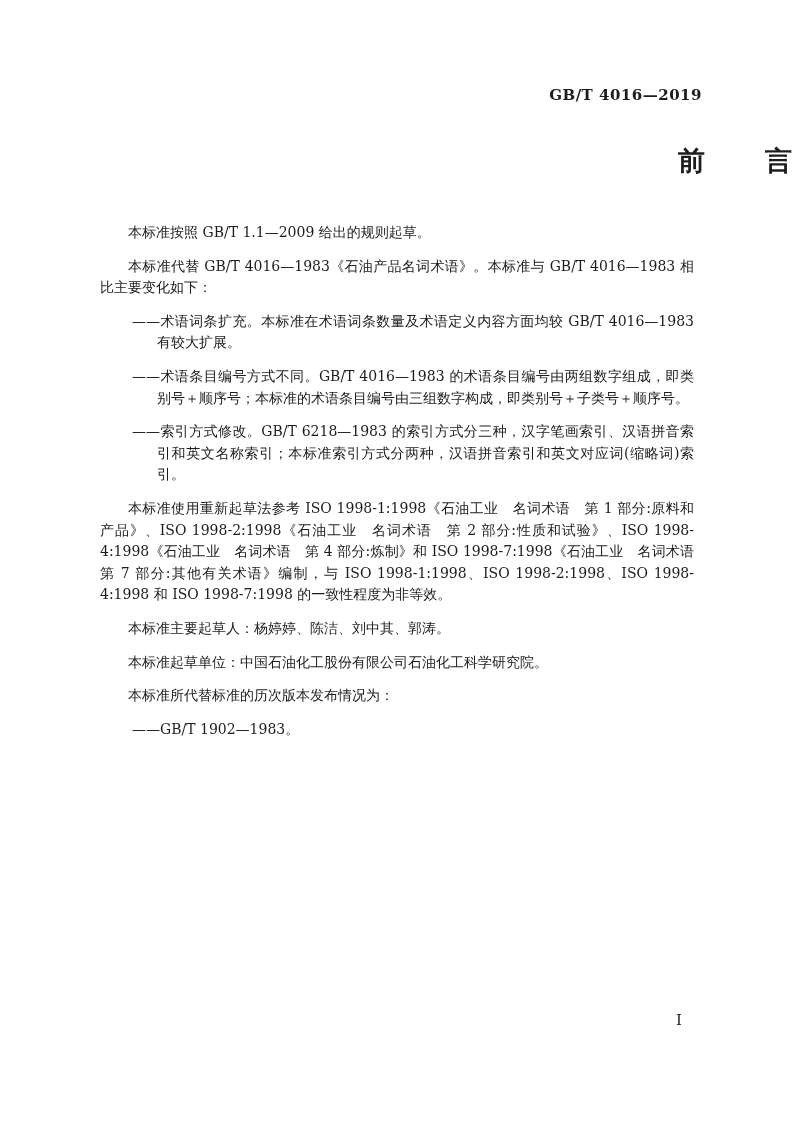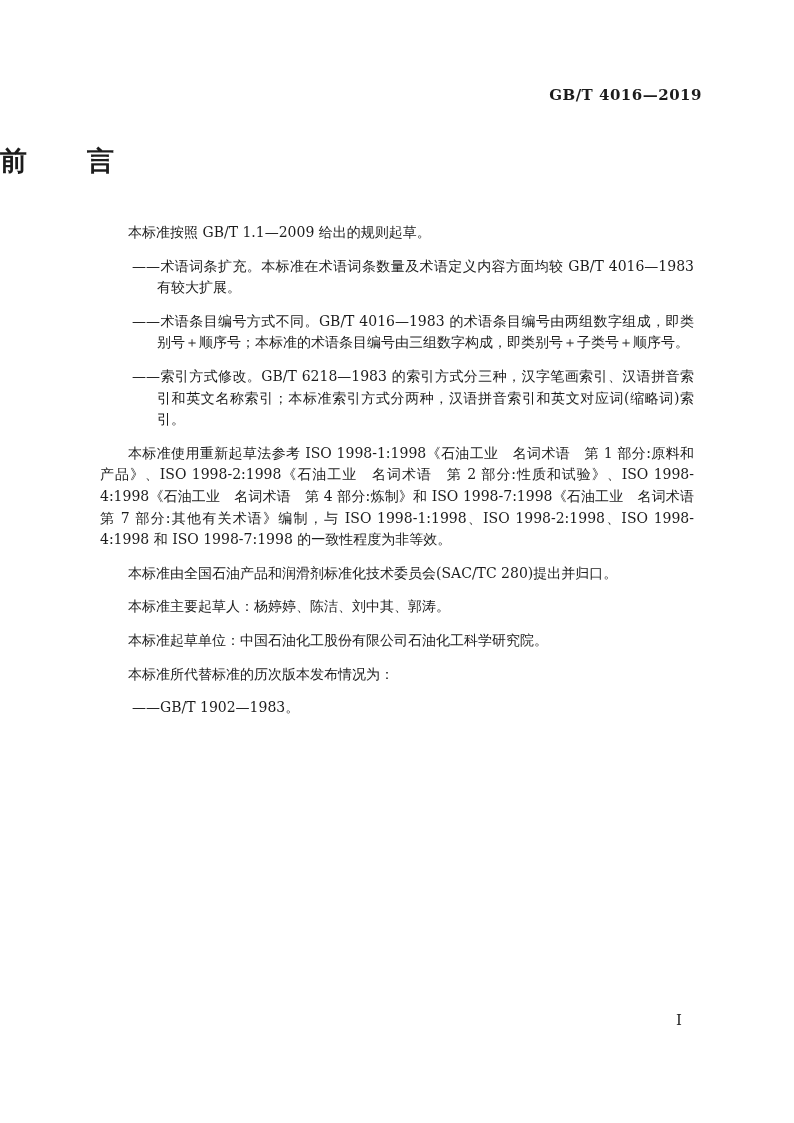--- a/index.html
+++ b/index.html
@@ -23,21 +23,21 @@
     font-size: 15px;
     font-weight: 700;
     letter-spacing: 0.5px;
     white-space: nowrap;
   }
   .doc-title {
     position: absolute;
     top: 143px;
     left: 0;
     width: 100%;
-    text-align: left;
+    text-align: right;
     font-size: 27px;
     font-weight: 700;
     letter-spacing: 2px;
   }
   .body-text {
     position: absolute;
     left: 88px;
     top: 210px;
     width: 618px;
     font-size: 14px;
@@ -66,25 +66,25 @@
 <body>
 
 <div class="page">
 
   <div class="header-code">GB/T 4016—2019</div>
 
   <div class="doc-title">前　　言</div>
 
   <div class="body-text">
     <p class="indent">本标准按照 GB/T 1.1—2009 给出的规则起草。</p>
+    <p class="indent">本标准代替 GB/T 4016—1983《石油产品名词术语》。本标准与 GB/T 4016—1983 相比主要变化如下：</p>
     <p class="dash">——术语词条扩充。本标准在术语词条数量及术语定义内容方面均较 GB/T 4016—1983 有较大扩展。</p>
     <p class="dash">——术语条目编号方式不同。GB/T 4016—1983 的术语条目编号由两组数字组成，即类别号＋顺序号；本标准的术语条目编号由三组数字构成，即类别号＋子类号＋顺序号。</p>
     <p class="dash">——索引方式修改。GB/T 6218—1983 的索引方式分三种，汉字笔画索引、汉语拼音索引和英文名称索引；本标准索引方式分两种，汉语拼音索引和英文对应词(缩略词)索引。</p>
     <p class="indent">本标准使用重新起草法参考 ISO 1998-1:1998《石油工业　名词术语　第 1 部分:原料和产品》、ISO 1998-2:1998《石油工业　名词术语　第 2 部分:性质和试验》、ISO 1998-4:1998《石油工业　名词术语　第 4 部分:炼制》和 ISO 1998-7:1998《石油工业　名词术语　第 7 部分:其他有关术语》编制，与 ISO 1998-1:1998、ISO 1998-2:1998、ISO 1998-4:1998 和 ISO 1998-7:1998 的一致性程度为非等效。</p>
-    <p class="indent">本标准由全国石油产品和润滑剂标准化技术委员会(SAC/TC 280)提出并归口。</p>
     <p class="indent">本标准主要起草人：杨婷婷、陈洁、刘中其、郭涛。</p>
     <p class="indent">本标准起草单位：中国石油化工股份有限公司石油化工科学研究院。</p>
     <p class="indent">本标准所代替标准的历次版本发布情况为：</p>
     <p class="dash">——GB/T 1902—1983。</p>
   </div>
 
   <div class="page-number">I</div>
 
 </div>
 

